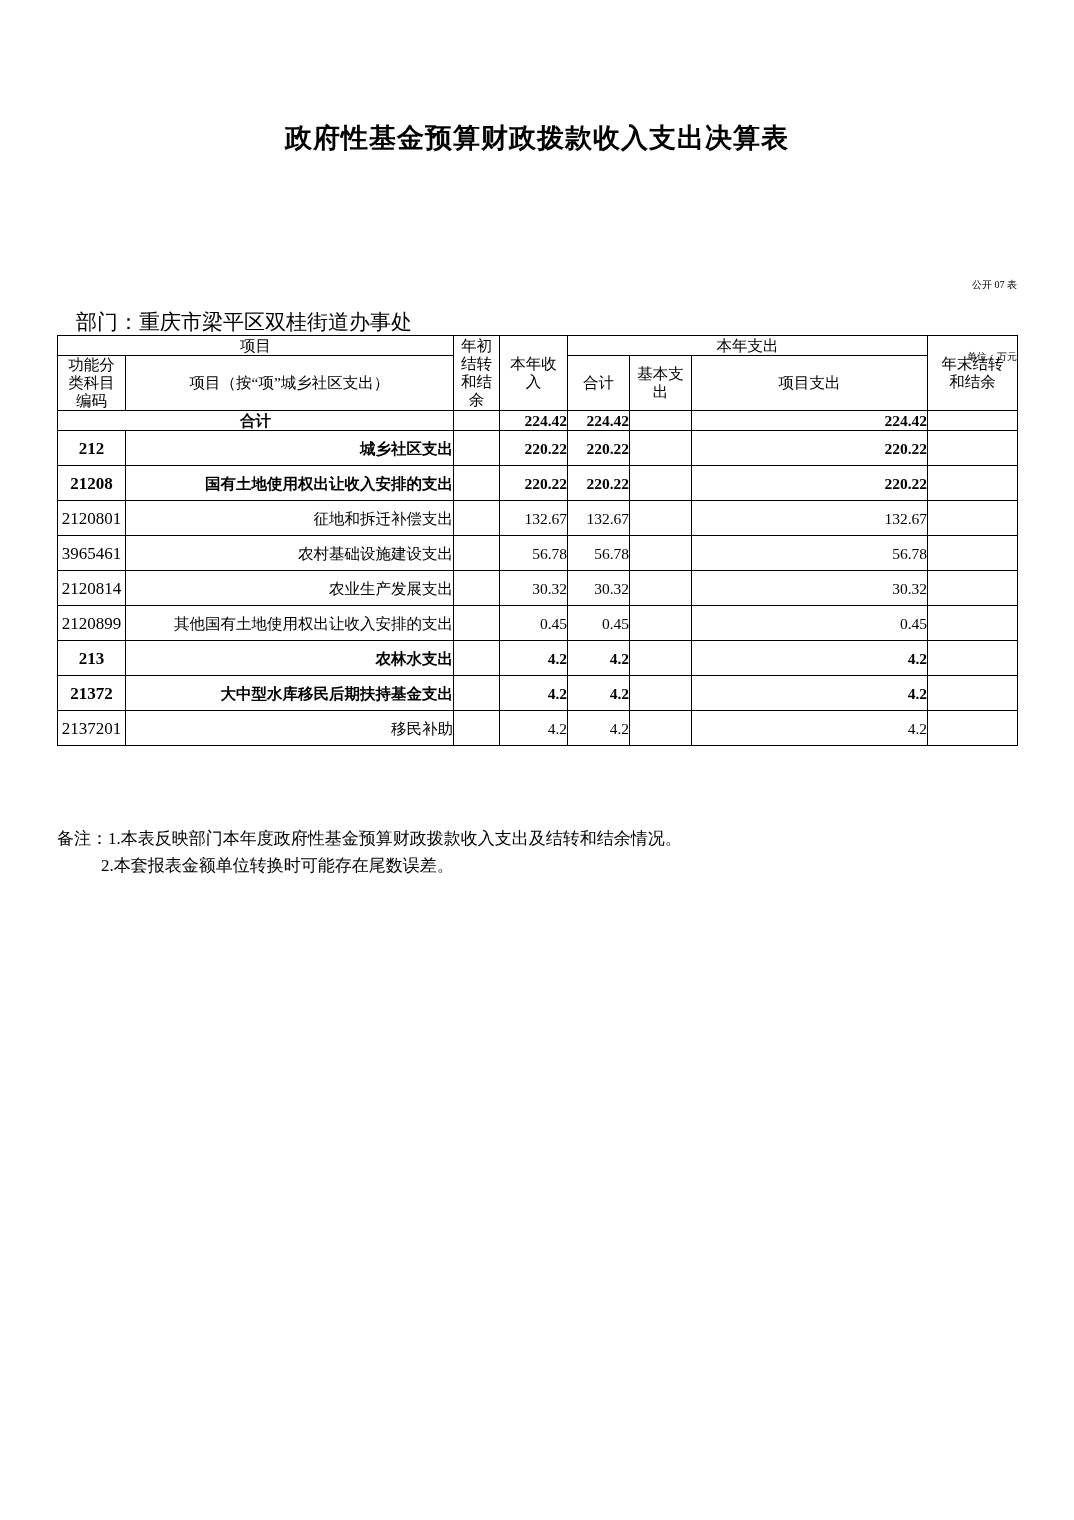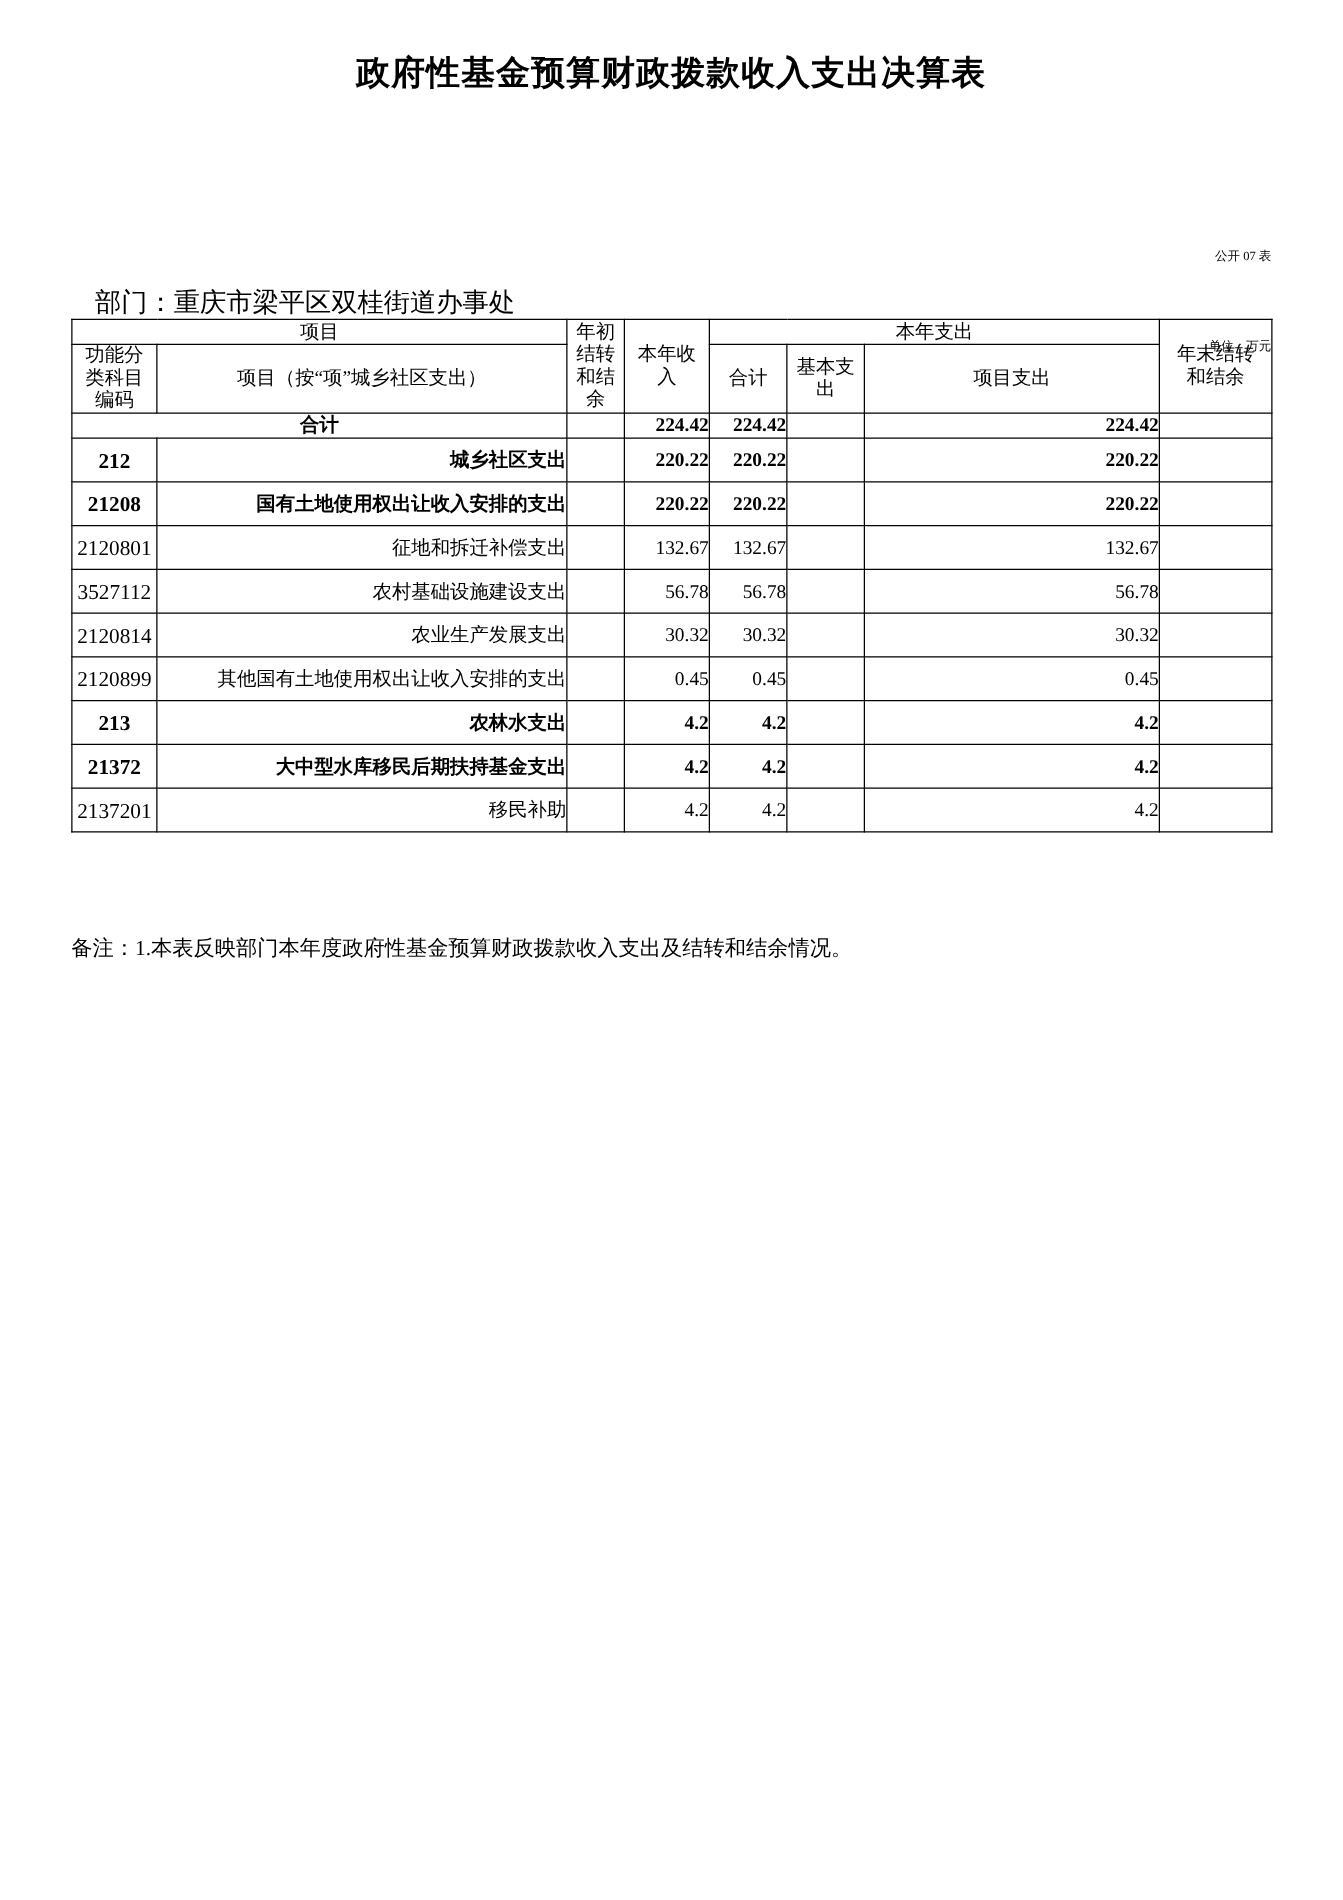--- a/index.html
+++ b/index.html
@@ -19,21 +19,21 @@
     width: 1074px;
     height: 1520px;
     box-sizing: border-box;
   }
   .title {
     text-align: center;
     font-family: "Liberation Sans", sans-serif;
     font-weight: bold;
     font-size: 27px;
     letter-spacing: 1px;
-    margin-top: 40px;
+    margin-top: 120px;
   }
   .meta-right {
     position: absolute;
     right: 57px;
     text-align: right;
     font-size: 10px;
   }
   .meta-left {
     position: absolute;
     left: 57px;
@@ -215,21 +215,21 @@
         <td class="code">2120801</td>
         <td class="name">征地和拆迁补偿支出</td>
         <td class="num"></td>
         <td class="num">132.67</td>
         <td class="num">132.67</td>
         <td class="num"></td>
         <td class="num-proj">132.67</td>
         <td class="num"></td>
       </tr>
       <tr>
-        <td class="code">3527112</td>
+        <td class="code">3965461</td>
         <td class="name">农村基础设施建设支出</td>
         <td class="num"></td>
         <td class="num">56.78</td>
         <td class="num">56.78</td>
         <td class="num"></td>
         <td class="num-proj">56.78</td>
         <td class="num"></td>
       </tr>
       <tr>
         <td class="code">2120814</td>
@@ -281,15 +281,18 @@
         <td class="num-proj">4.2</td>
         <td class="num"></td>
       </tr>
     </tbody>
   </table>
 
   <div class="notes">
     <div>
       <span>备注：</span><span>1.本表反映部门本年度政府性基金预算财政拨款收入支出及结转和结余情况。</span>
     </div>
+    <div class="n2">
+      <span>2.本套报表金额单位转换时可能存在尾数误差。</span>
+    </div>
   </div>
 
 </div>
 
 </body></html>

